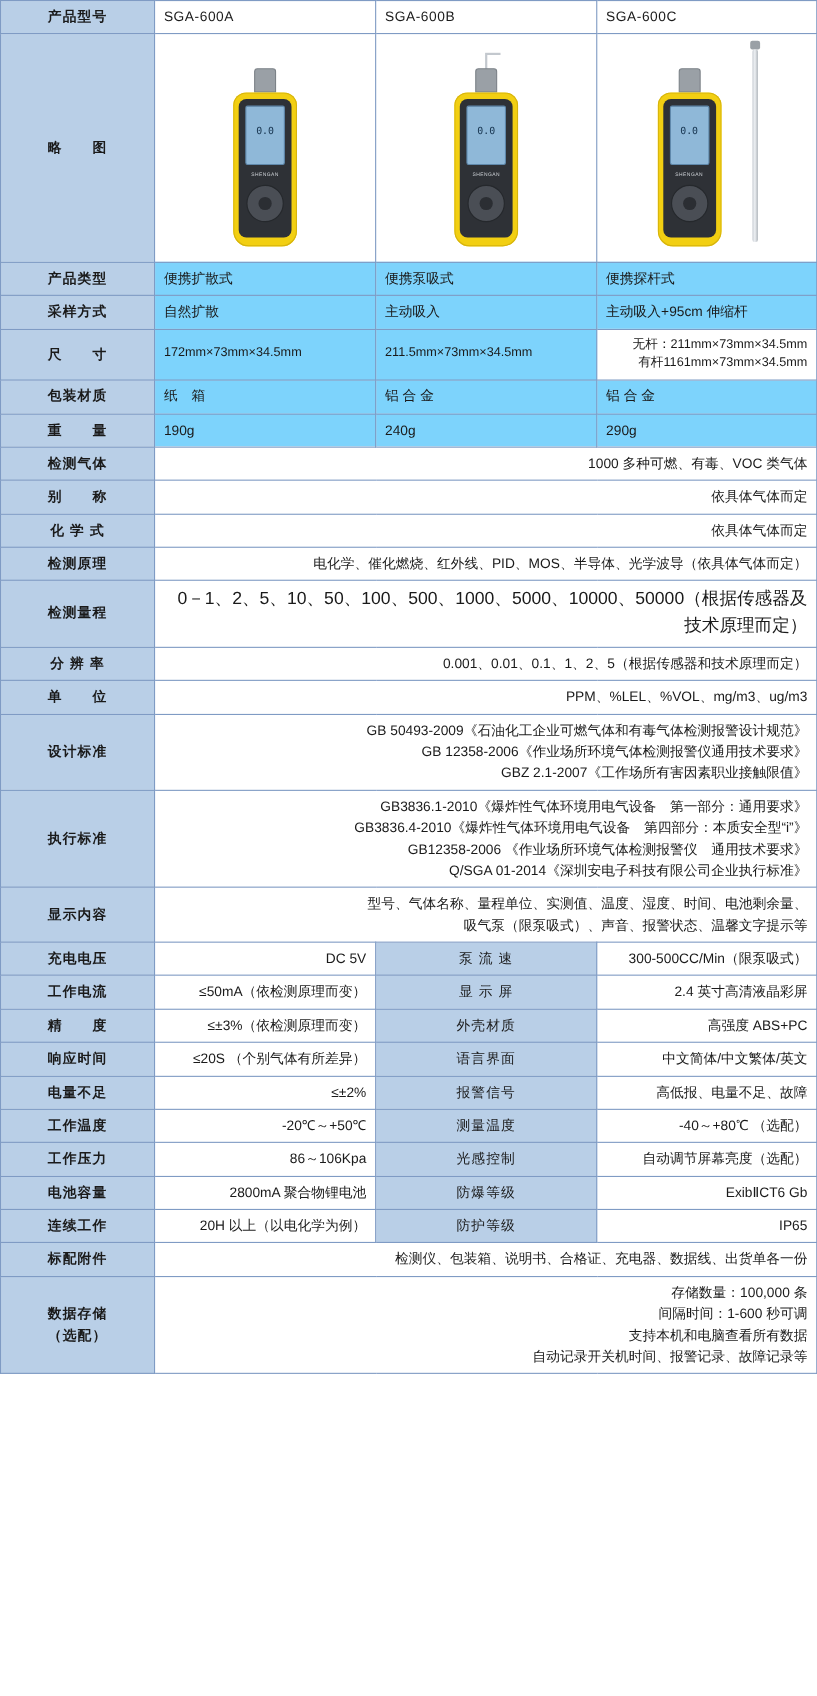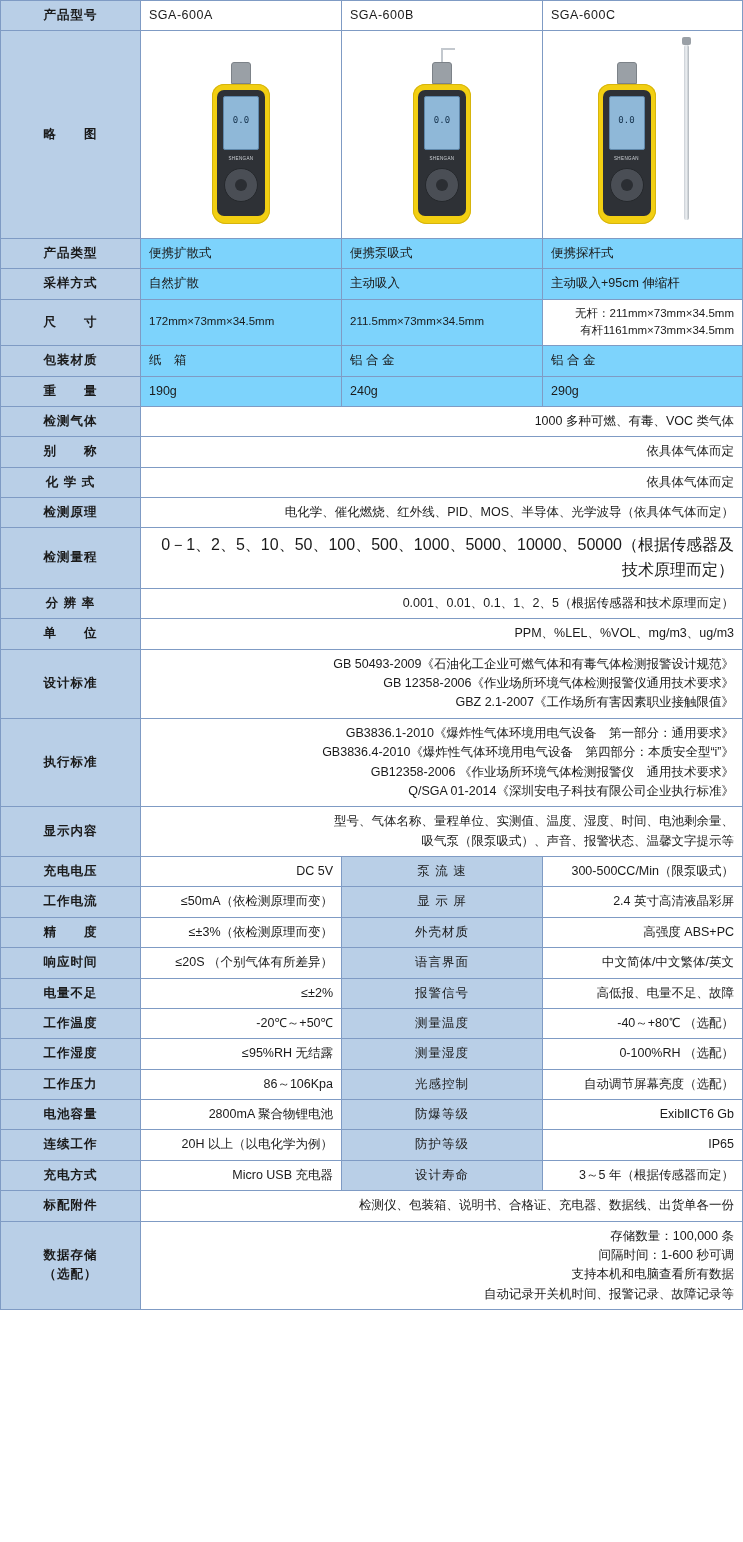--- a/index.html
+++ b/index.html
@@ -368,48 +368,36 @@
         <td class="lab2">报警信号</td>
         <td class="valL">高低报、电量不足、故障</td>
       </tr>
       <tr>
         <td class="lab">工作温度</td>
         <td class="valL">-20℃～+50℃</td>
         <td class="lab2">测量温度</td>
         <td class="valL">-40～+80℃ （选配）</td>
       </tr>
       <tr>
-        <td class="lab">工作湿度</td>
-        <td class="valL">≤95%RH 无结露</td>
-        <td class="lab2">测量湿度</td>
-        <td class="valL">0-100%RH （选配）</td>
-      </tr>
-      <tr>
         <td class="lab">工作压力</td>
         <td class="valL">86～106Kpa</td>
         <td class="lab2">光感控制</td>
         <td class="valL">自动调节屏幕亮度（选配）</td>
       </tr>
       <tr>
         <td class="lab">电池容量</td>
         <td class="valL">2800mA 聚合物锂电池</td>
         <td class="lab2">防爆等级</td>
         <td class="valL">ExibⅡCT6 Gb</td>
       </tr>
       <tr>
         <td class="lab">连续工作</td>
         <td class="valL">20H 以上（以电化学为例）</td>
         <td class="lab2">防护等级</td>
         <td class="valL">IP65</td>
-      </tr>
-      <tr>
-        <td class="lab">充电方式</td>
-        <td class="valL">Micro USB 充电器</td>
-        <td class="lab2">设计寿命</td>
-        <td class="valL">3～5 年（根据传感器而定）</td>
       </tr>
 
       <tr>
         <td class="lab">标配附件</td>
         <td class="valL" colspan="3">检测仪、包装箱、说明书、合格证、充电器、数据线、出货单各一份</td>
       </tr>
 
       <tr>
         <td class="lab">
           <div>数据存储</div>

